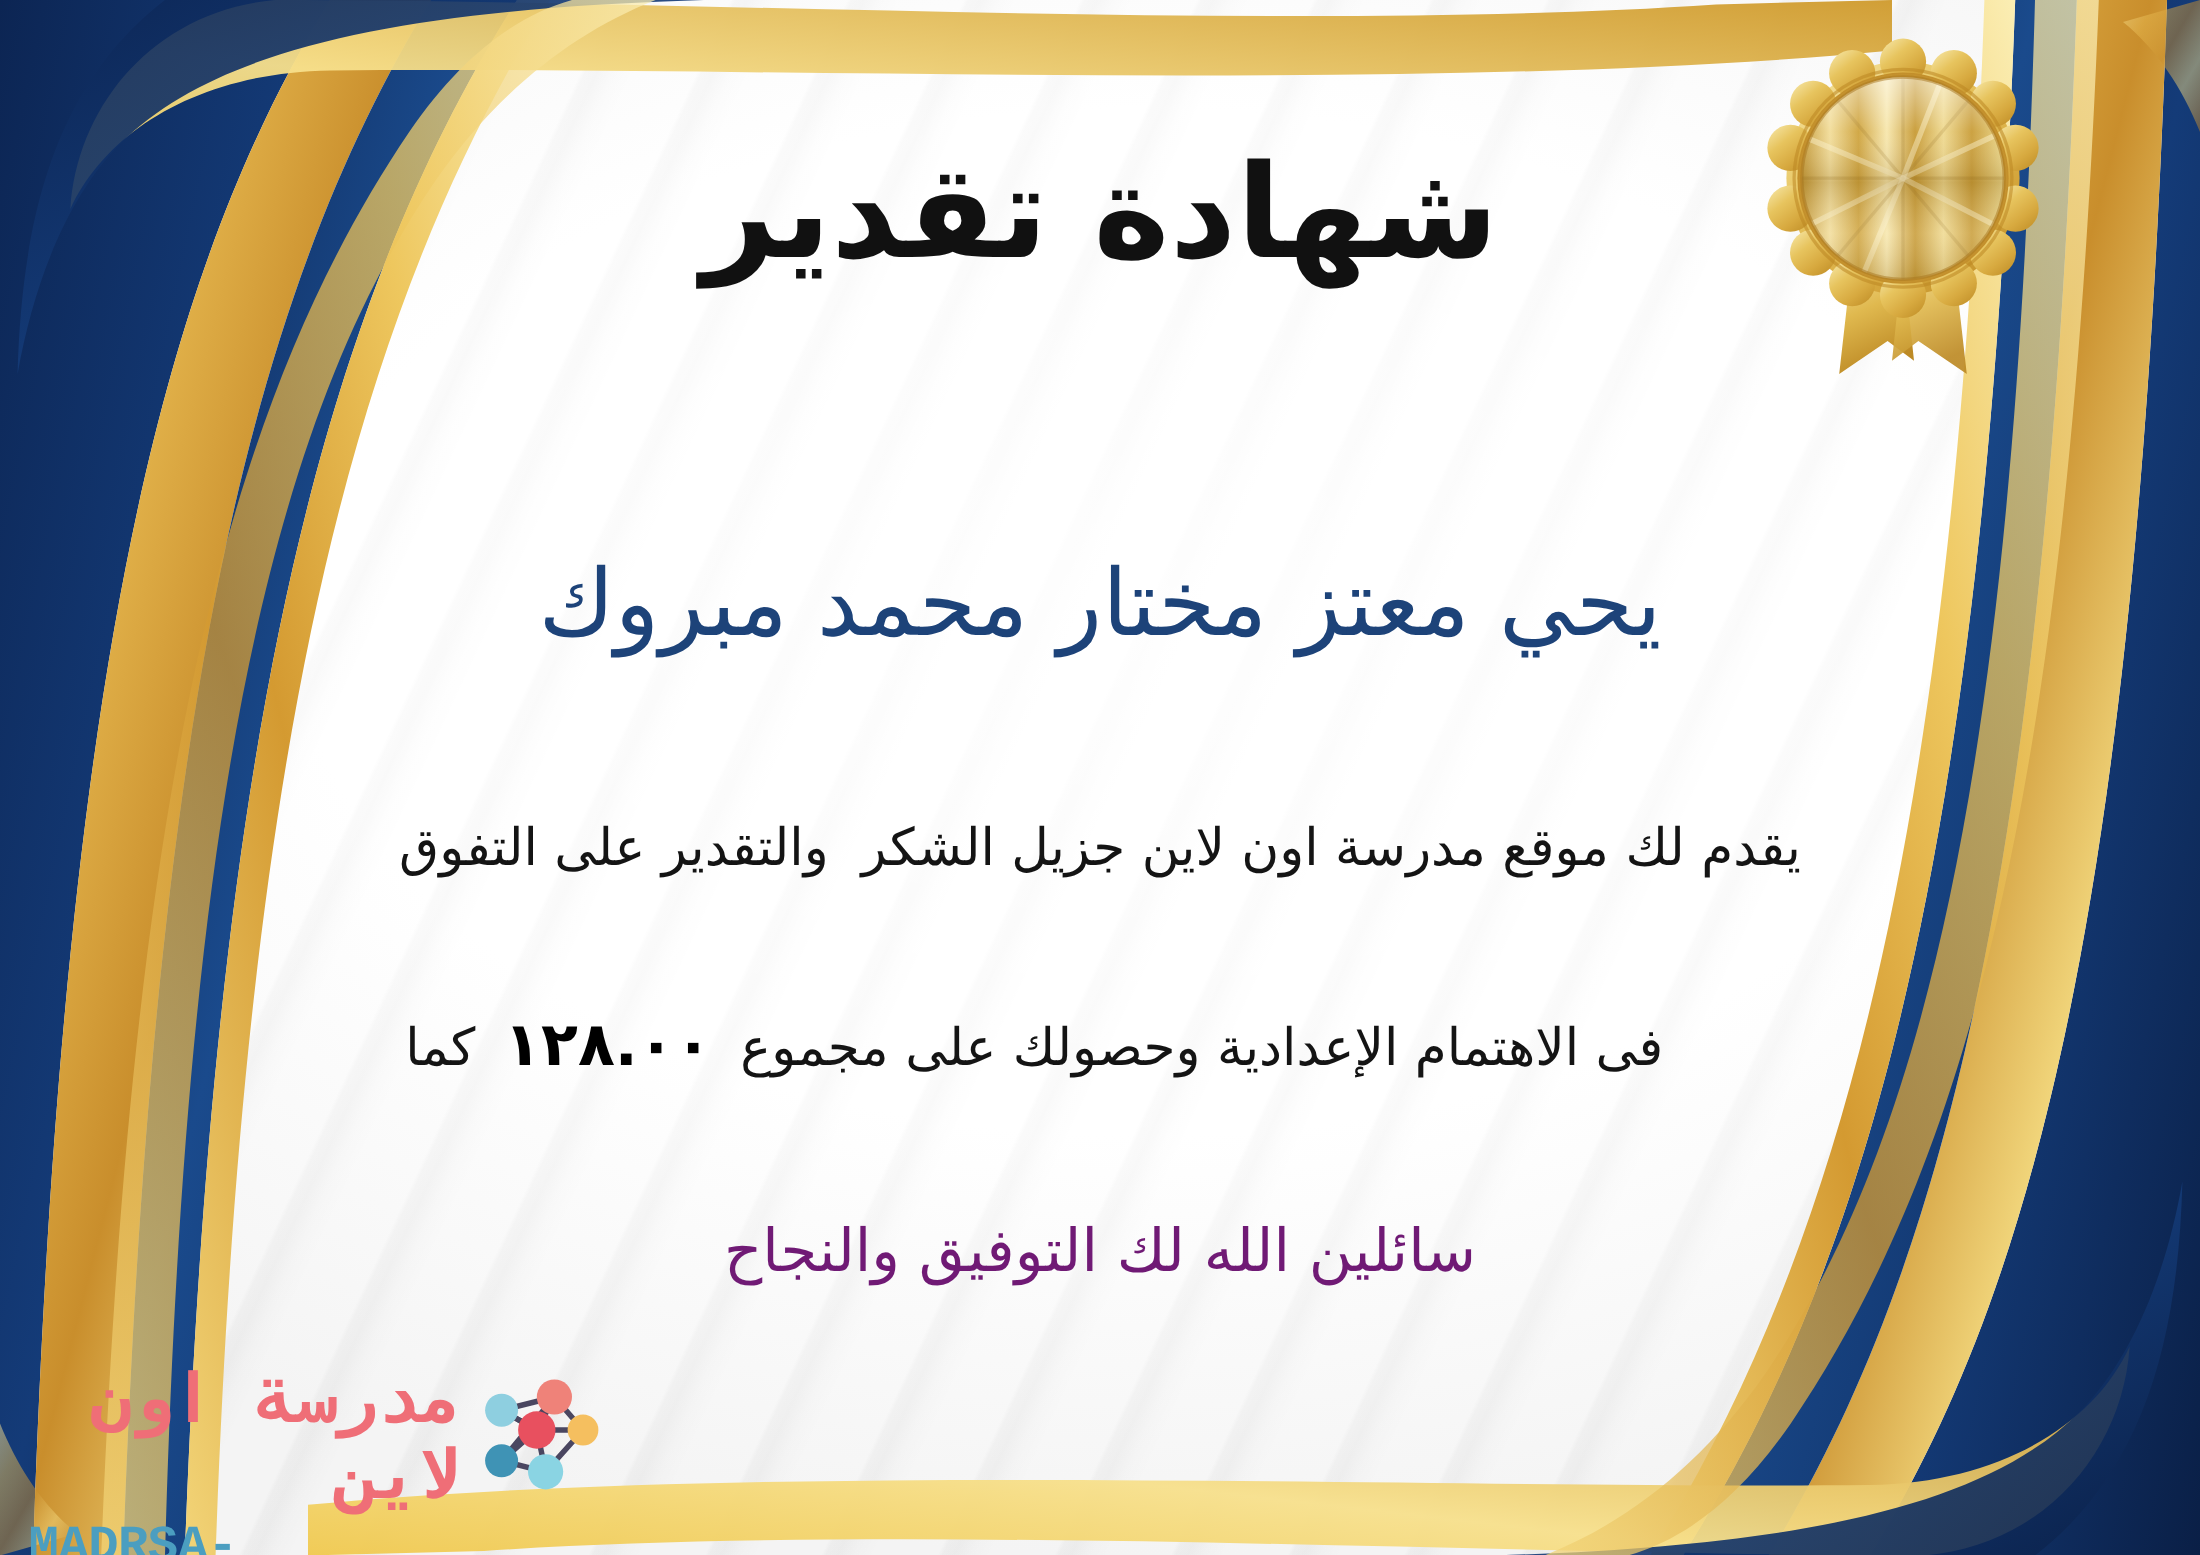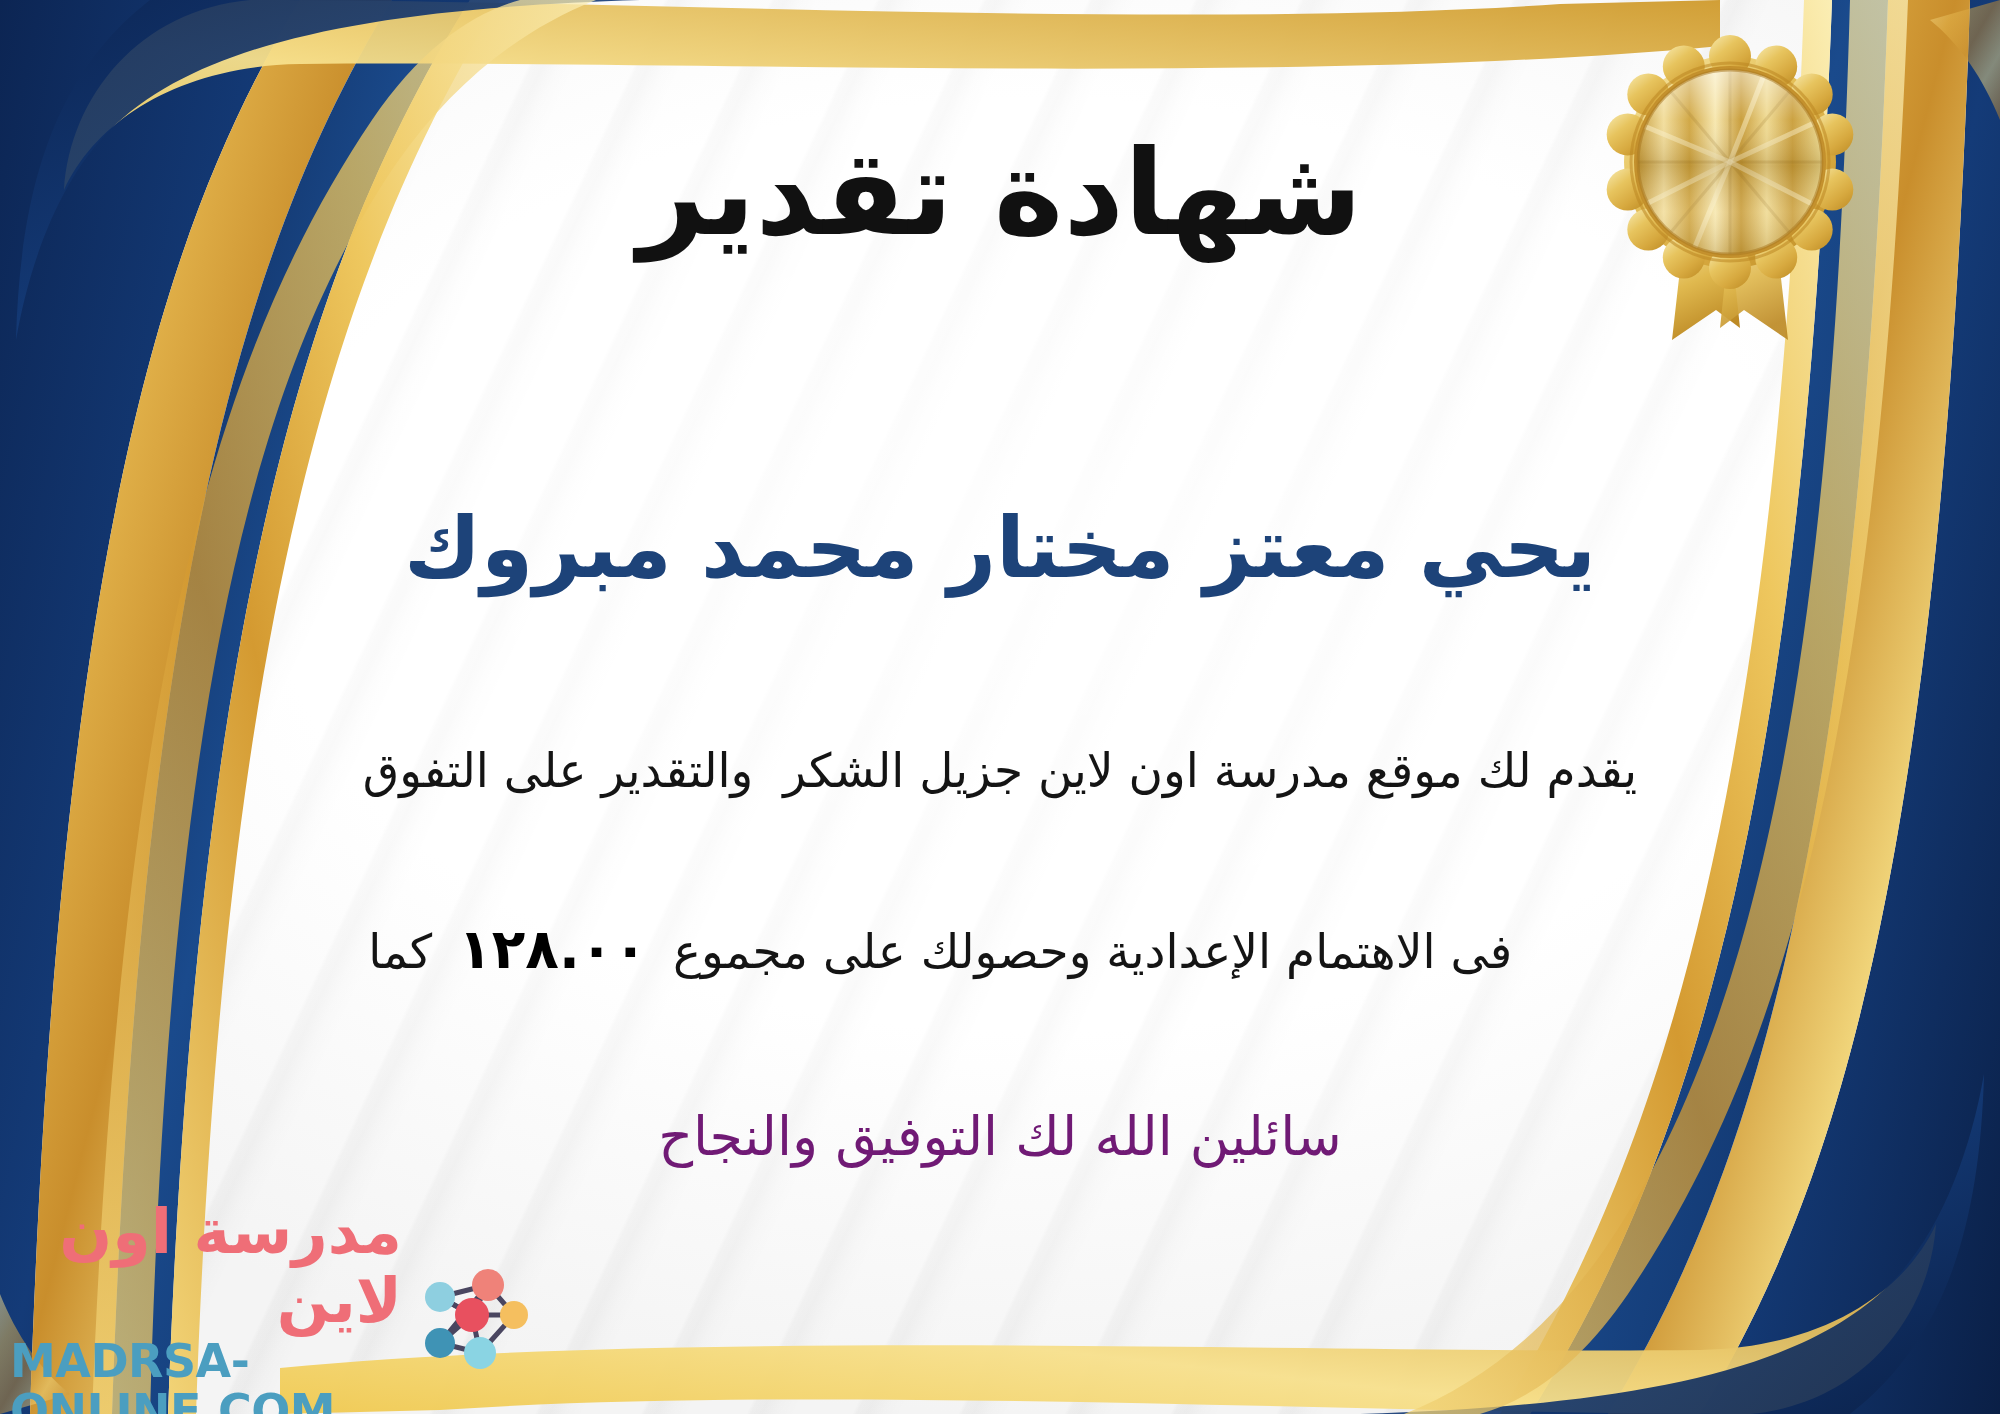--- a/index.html
+++ b/index.html
@@ -84,21 +84,21 @@
     line-height: 1.05;
     direction: rtl;
   }
 
   .recipient-name {
     position: absolute;
     top: 500px;
     left: 0;
     right: 0;
     font-size: 84px;
-    font-weight: 700;
+    font-weight: 400;
     color: #1d4379;
     line-height: 1.15;
     direction: rtl;
   }
 
   .body-block {
     position: absolute;
     top: 728px;
     left: 70px;
     right: 70px;
@@ -126,29 +126,29 @@
     left: 0;
     right: 0;
     font-size: 54px;
     color: #701a75;
     direction: rtl;
   }
 
   
   .brand {
     position: absolute;
-    left: 10px;
+    left: 26px;
     bottom: 22px;
     width: 520px;
     height: 150px;
     display: flex;
     flex-direction: row-reverse;
-    align-items: center;
     gap: 8px;
     direction: rtl;
+    font-family: Liberation Mono, monospace;
   }
   .brand-text {
     display: flex;
     flex-direction: column;
     align-items: flex-end;
     line-height: 1;
   }
   .brand-ar {
     font-size: 62px;
     font-weight: 700;

